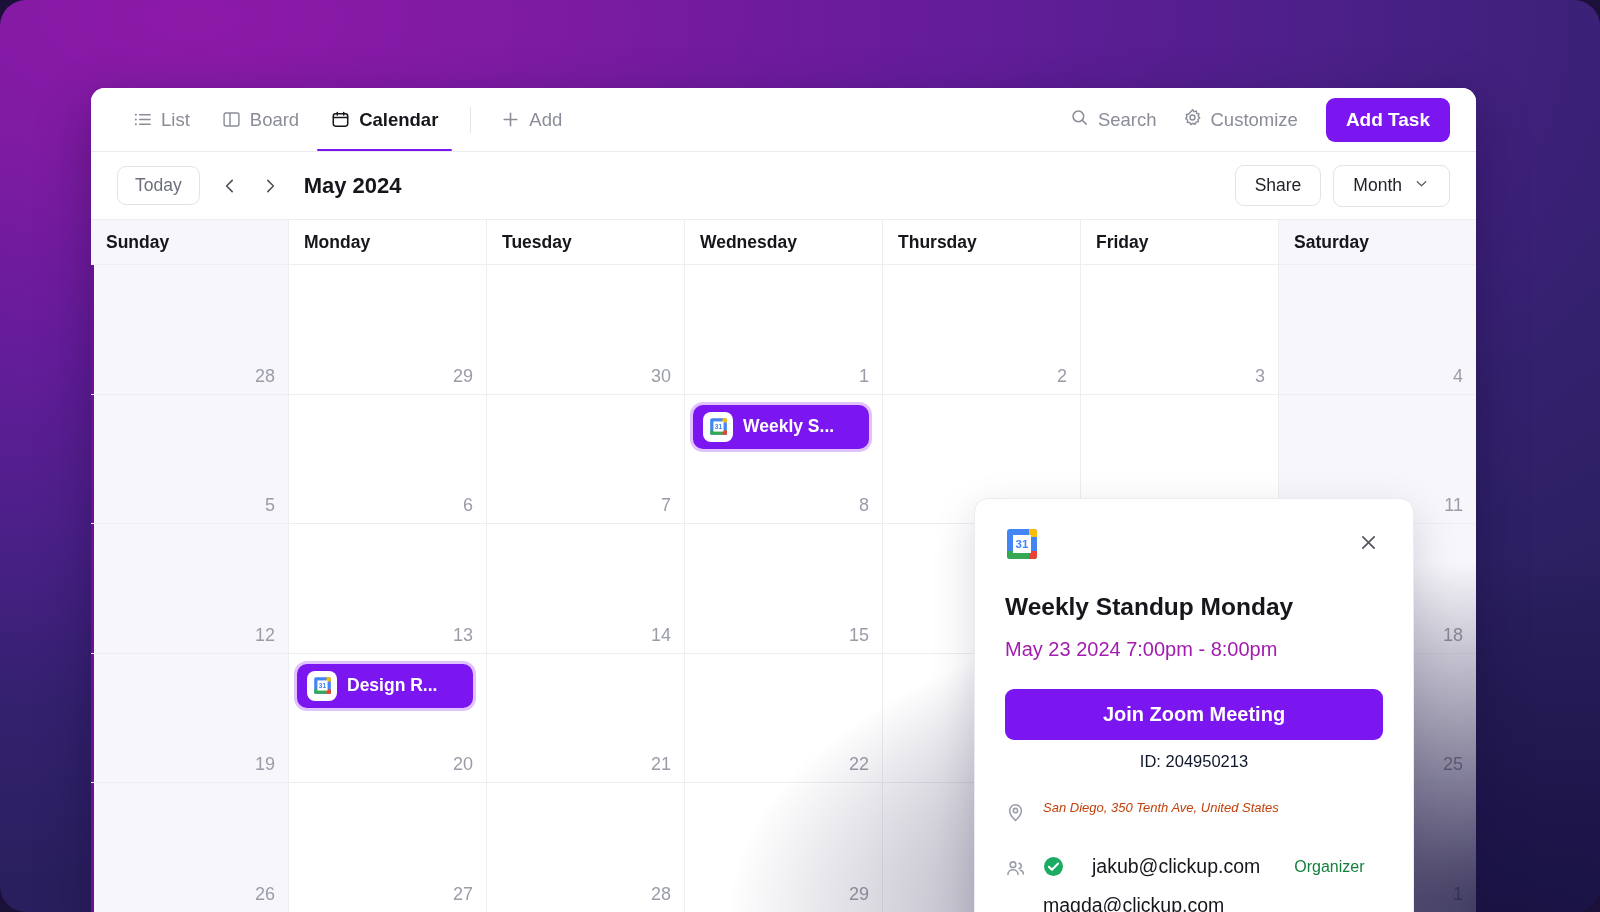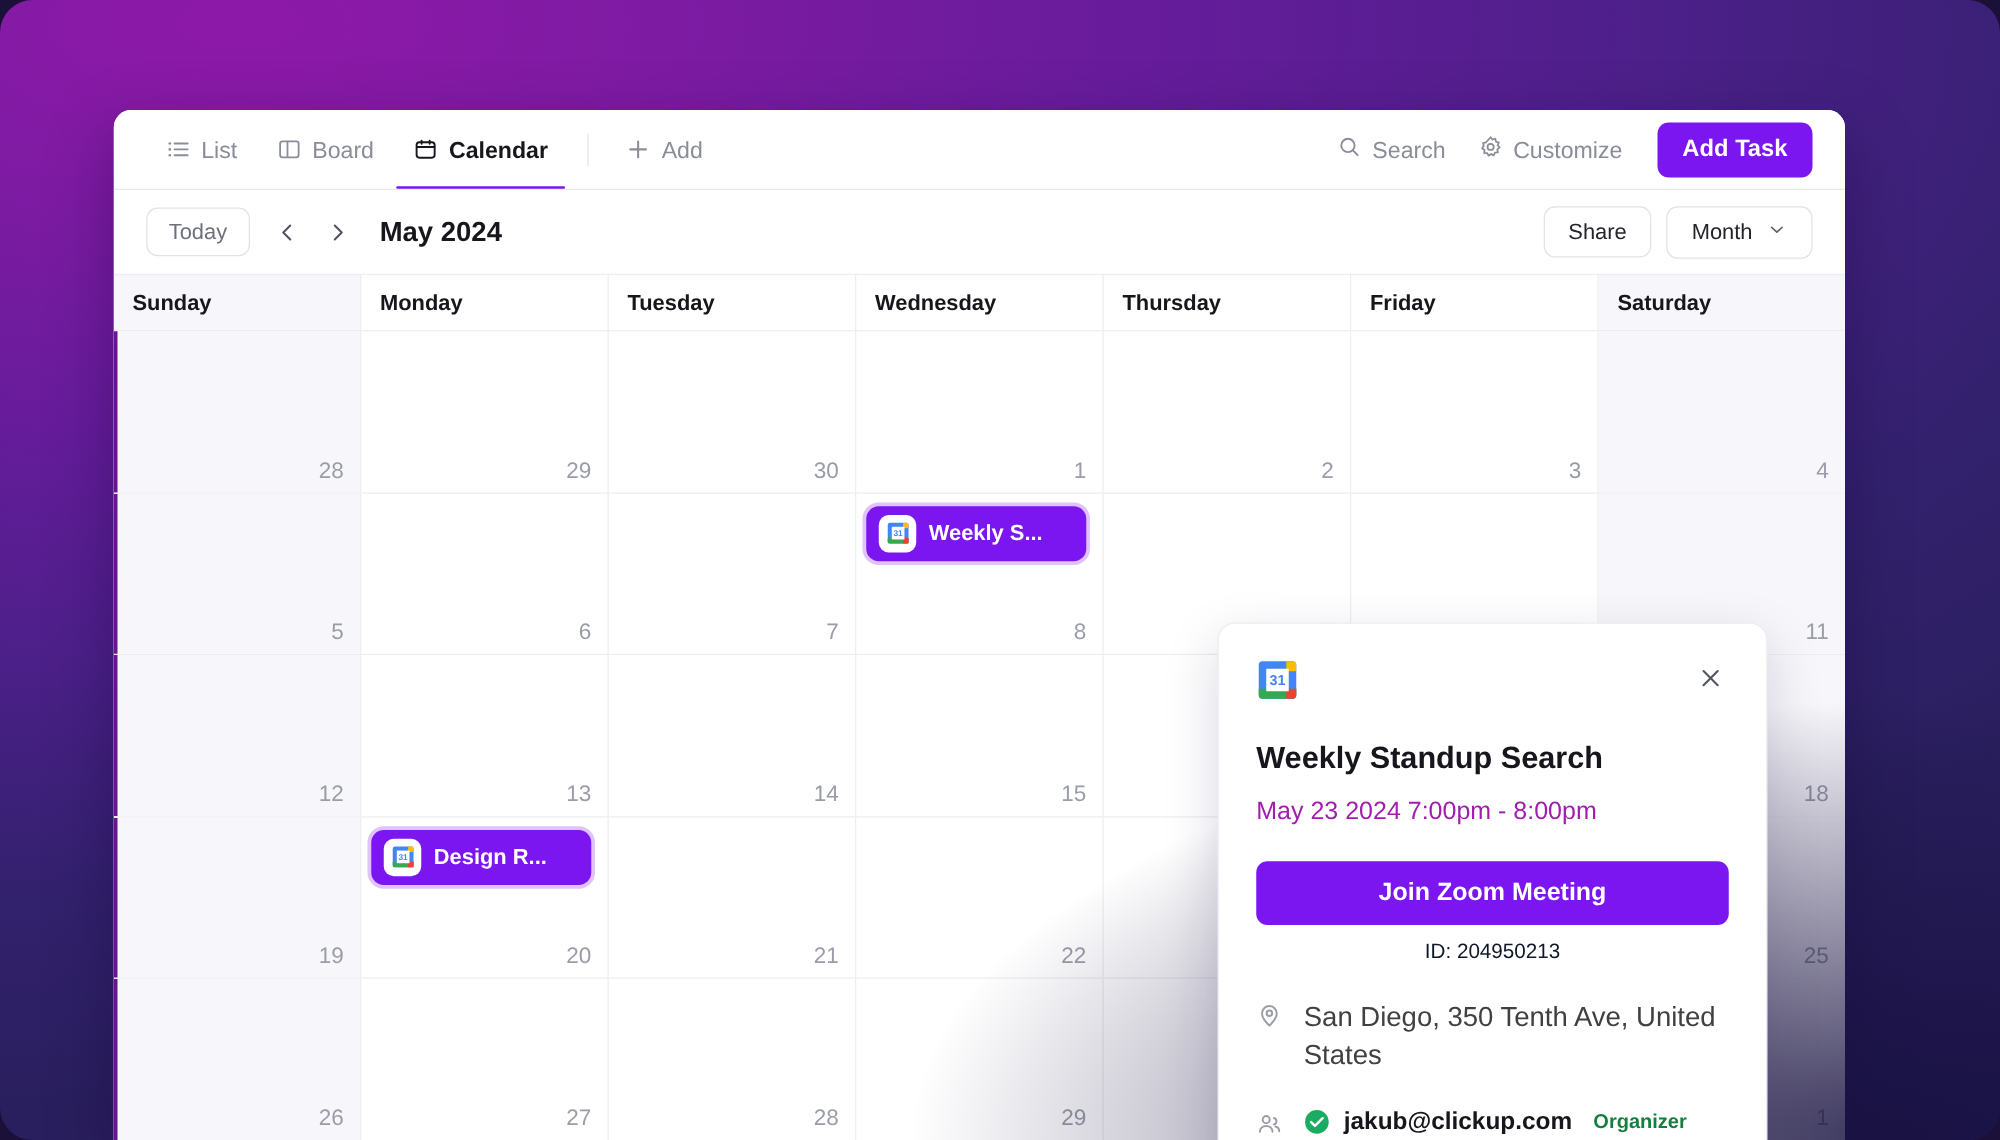--- a/index.html
+++ b/index.html
@@ -155,23 +155,23 @@
   .zoom-btn {
     display: block; width: 100%; margin-top: 28px;
     background: #7b16f0; color: #fff; font-size: 20px; font-weight: bold;
     border: 0; border-radius: 9px; padding: 14px 0; cursor: pointer;
     font-family: inherit;
   }
   .zoom-id { text-align: center; font-size: 16.5px; color: #0f172a; margin-top: 12px; }
 
   .row-ico { display: flex; margin-top: 28px; }
   .row-ico .gi { width: 26px; flex: 0 0 26px; padding-top: 3px; color: #9b9ea8; }
-  .loc-text { font-size: 22px; color: #404040; line-height: 1.35; padding-left: 12px; }
+  .loc-text { font-size: 13px; color: #c2410c; line-height: 1.35; padding-left: 12px; font-style: italic; }
   .attendees { padding-left: 12px; display: flex; flex-direction: column; gap: 16px; }
-  .att { display: flex; align-items: center; gap: 11px; font-weight: bold; }
+  .att { display: flex; align-items: center; gap: 28px; }
   .att .mail { font-size: 19.5px; color: #16161c; }
   .att .tag { font-size: 16px; color: #15803d; margin-left: 6px; }
   .st { width: 21px; height: 21px; flex: 0 0 21px; }
 </style>
 </head>
 <body>
 
 <div id="stage">
   <div class="app">
 
@@ -444,21 +444,21 @@
               <text x="17" y="21.2" font-family="'Liberation Sans',sans-serif" font-size="11.5" font-weight="bold" fill="#4285f4" text-anchor="middle">31</text>
             </svg>
           </span>
           <div class="close-x">
             <svg viewBox="0 0 20 20" width="21" height="21" fill="none" stroke="currentColor" stroke-width="1.6" stroke-linecap="round">
               <path d="M4.6 4.6l10.8 10.8M15.4 4.6L4.6 15.4"></path>
             </svg>
           </div>
         </div>
 
-        <div class="ev-title">Weekly Standup Search</div>
+        <div class="ev-title">Weekly Standup Monday</div>
         <div class="ev-time">May 23 2024 7:00pm - 8:00pm</div>
 
         <button class="zoom-btn">Join Zoom Meeting</button>
         <div class="zoom-id">ID: 204950213</div>
 
         <div class="row-ico">
           <span class="gi">
             <svg viewBox="0 0 20 20" width="21" height="21" fill="none" stroke="currentColor" stroke-width="1.5">
               <path d="M10 17.5s5.6-5.1 5.6-9.2A5.6 5.6 0 0 0 4.4 8.3c0 4.1 5.6 9.2 5.6 9.2z"></path>
               <circle cx="10" cy="8.2" r="2.1"></circle>

